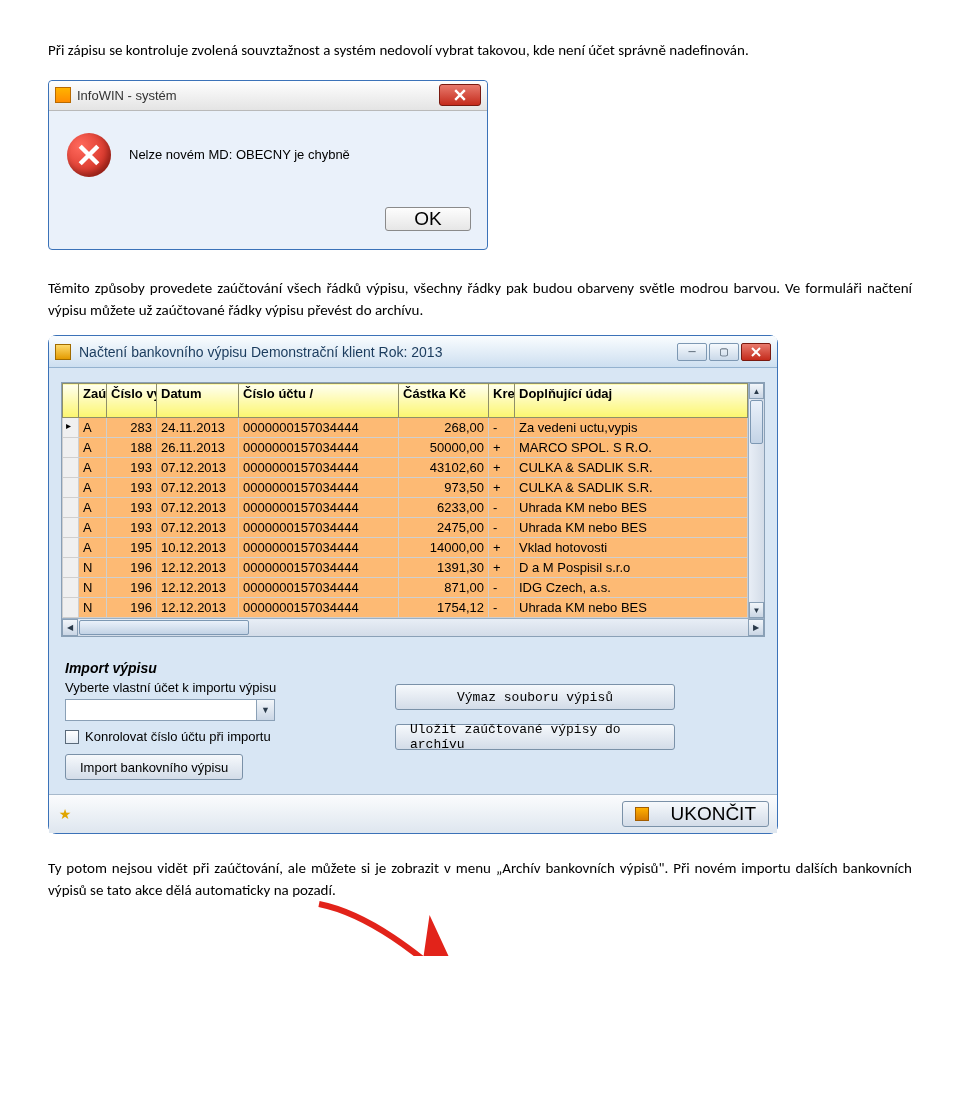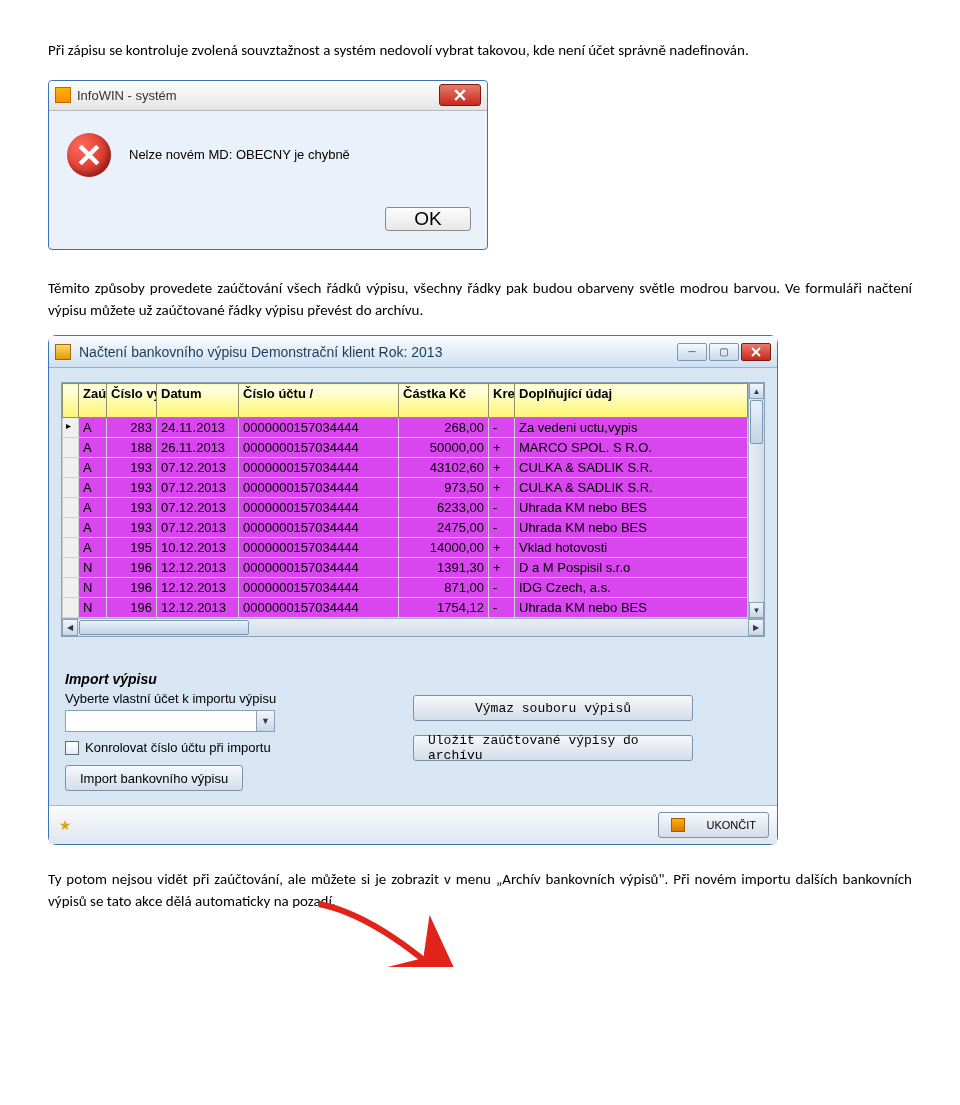--- a/index.html
+++ b/index.html
@@ -105,21 +105,21 @@
   .winbtn {
     width:30px;height:18px;
     background:linear-gradient(#f5f9fd,#cad9e9);
     border:1px solid #7d98b3; border-radius:2px;
     display:flex;align-items:center;justify-content:center;
     font-size:10px; color:#2a3a4a;
   }
   .winbtn.red { background:linear-gradient(#e87a6d,#c42b1c); border-color:#7a1a10; color:#fff; }
 
   
-  .table-wrap { background:#d946ef; margin: 14px 12px 16px 12px; border:1px solid #8aa0b6; position:relative; }
+  .table-wrap { background:#fdba74; margin: 14px 12px 5px 12px; border:1px solid #8aa0b6; position:relative; }
   table.grid { width: calc(100% - 16px); border-collapse: collapse; font-size: 13px; table-layout: fixed; }
   table.grid th {
     background: #fcfa8e;
     background: linear-gradient(#fffff0,#fcf66e);
     border:1px solid #8f8f68;
     padding: 2px 4px;
     text-align:left;
     font-weight: bold;
     font-size: 13px;
     height: 34px;
@@ -160,21 +160,21 @@
   .hscroll {
     height:18px;background:linear-gradient(#e8eef6,#d3dce8);
     border-top:1px solid #9bb0c5; display:flex;
   }
   .hscroll .arr { width:16px;background:linear-gradient(#f2f6fa,#cad6e5);border:1px solid #8aa0b6;display:flex;align-items:center;justify-content:center;font-size:8px;color:#2a3a4a; }
   .hscroll .track { flex:1; position:relative; }
   .hscroll .thumb { position:absolute;top:1px;bottom:1px;left:1px;width:170px;background:linear-gradient(#eaf1fa,#c3d3e5);border:1px solid #7d98b3;border-radius:2px; }
 
   
   .lower {
-    display:flex; gap: 68px;
+    display:flex; gap: 50px;
     padding: 18px 16px 14px;
     justify-content: center;
   }
   .lower .left { flex: 0 0 280px; }
   .lower .right { flex: 1; padding-top: 24px; position:relative;font-family:Liberation Mono, monospace; }
   .sec-title { font-style: italic; font-weight: bold; margin-bottom:4px; font-size:14px; }
   .hint { font-size:13px; margin-bottom:4px; }
   .combo {
     display:flex; width: 210px; height:22px; border:1px solid #8aa0b6;background:#fff;
   }
@@ -208,21 +208,21 @@
     padding: 6px 8px;
     display:flex; justify-content:space-between;
   }
   .toolbar .entry { display:flex;align-items:center;gap:6px; }
   .staricon { width:16px;height:16px;display:inline-flex;align-items:center;justify-content:center;color:#e0a500;font-size:14px; }
   .exitbtn {
     display:flex;align-items:center;gap:22px;
     height:26px; padding:0 12px;
     background:linear-gradient(#f6f9fc,#d3dce8);
     border:1px solid #7a91a8;border-radius:3px;
-    font-size:11px;
+    font-size:19px;
   }
   .exitbtn .dooricon{width:14px;height:14px;background:linear-gradient(#ffb000,#d67a00);border:1px solid #a35d00;}
 
 </style>
 </head>
 <body>
 
 <p class="doc-text">Při zápisu se kontroluje zvolená souvztažnost a systém nedovolí vybrat takovou, kde není účet správně nadefinován.</p>
 
 <div class="dialog">

